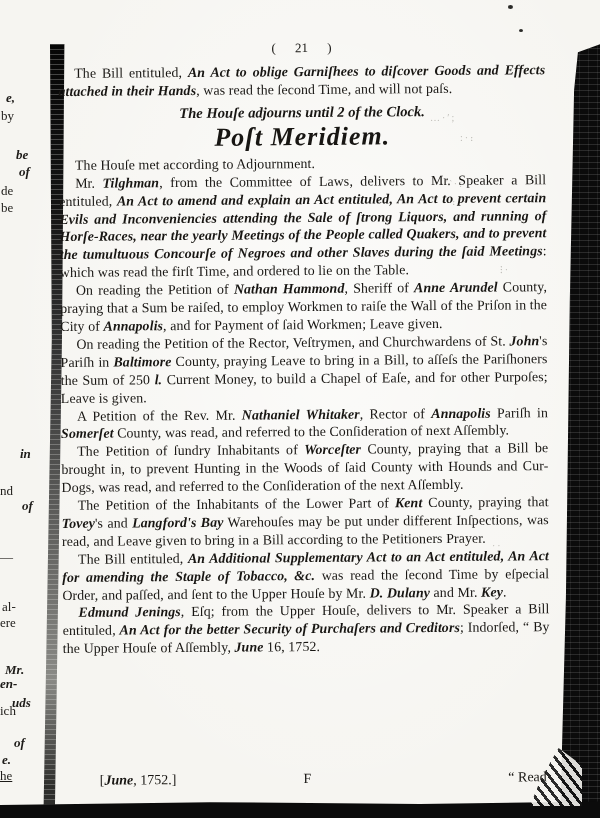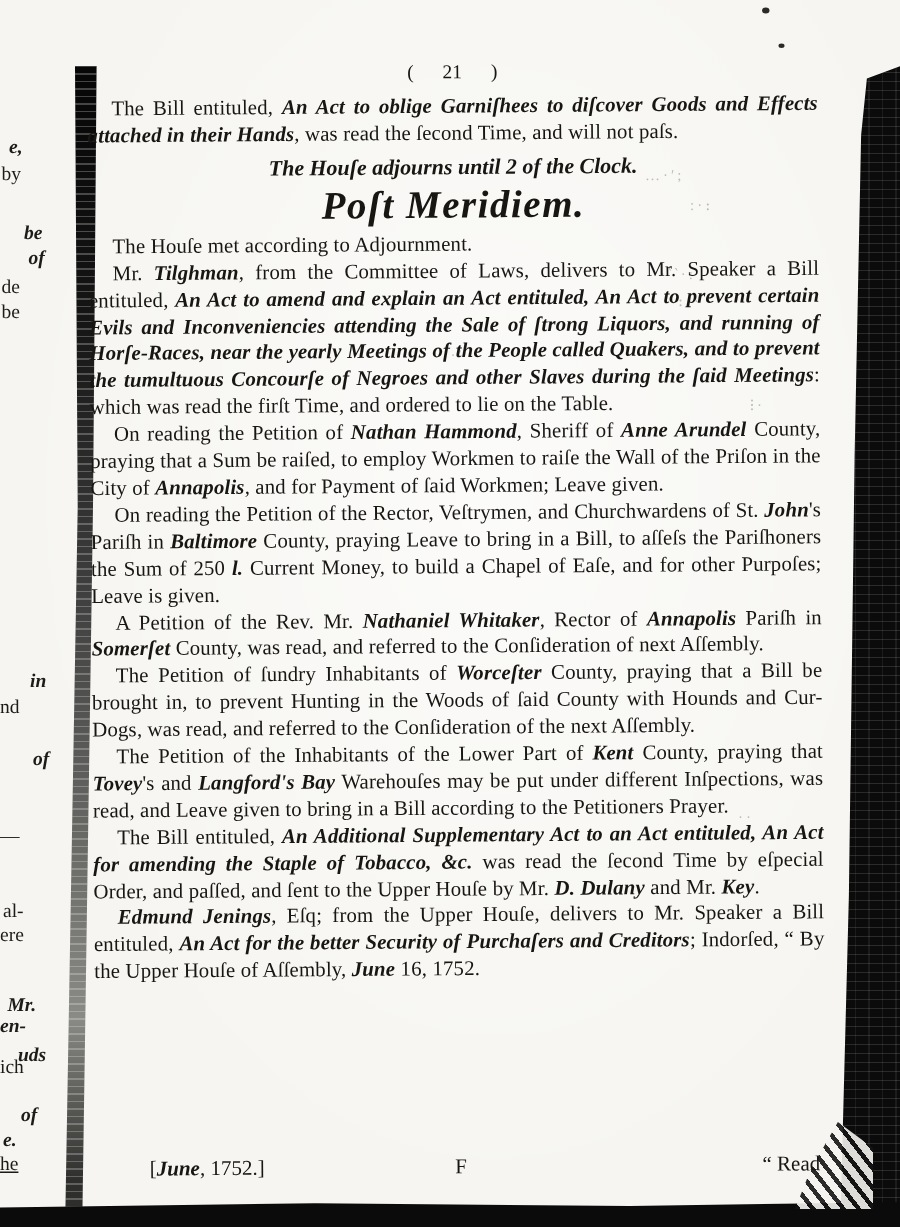--- a/index.html
+++ b/index.html
@@ -95,21 +95,21 @@
   <div class="ghost" style="left:492px;top:540px;">··</div>
 
   <div class="margin-frags">
       <div class="frag it" style="left: 6px; top: 90px;">e,</div>
       <div class="frag" style="left: 1px; top: 108px;">by</div>
       <div class="frag it" style="left: 16px; top: 147px;">be</div>
       <div class="frag it" style="left: 19px; top: 164px;">of</div>
       <div class="frag" style="left: 1px; top: 183px;">de</div>
       <div class="frag" style="left: 1px; top: 200px;">be</div>
       <div class="frag it" style="left: 20px; top: 446px; text-align: right;">in</div>
-      <div class="frag" style="left: 0px; top: 463px; text-align: right;">nd</div>
+      <div class="frag" style="left: 0px; top: 483px; text-align: right;">nd</div>
       <div class="frag it" style="left: 22px; top: 498px;">of</div>
       <div class="frag" style="left: 0px; top: 549px;">—</div>
       <div class="frag" style="left: 2px; top: 599px;">al-</div>
       <div class="frag" style="left: 0px; top: 615px;">ere</div>
       <div class="frag it" style="left: 5px; top: 662px;">Mr.</div>
       <div class="frag it" style="left: 0px; top: 676px;">en-</div>
       <div class="frag it" style="left: 12px; top: 695px;">uds</div>
       <div class="frag" style="left: 0px; top: 703px;">ich</div>
       <div class="frag it" style="left: 14px; top: 735px;">of</div>
       <div class="frag it" style="left: 2px; top: 752px;">e.</div>

